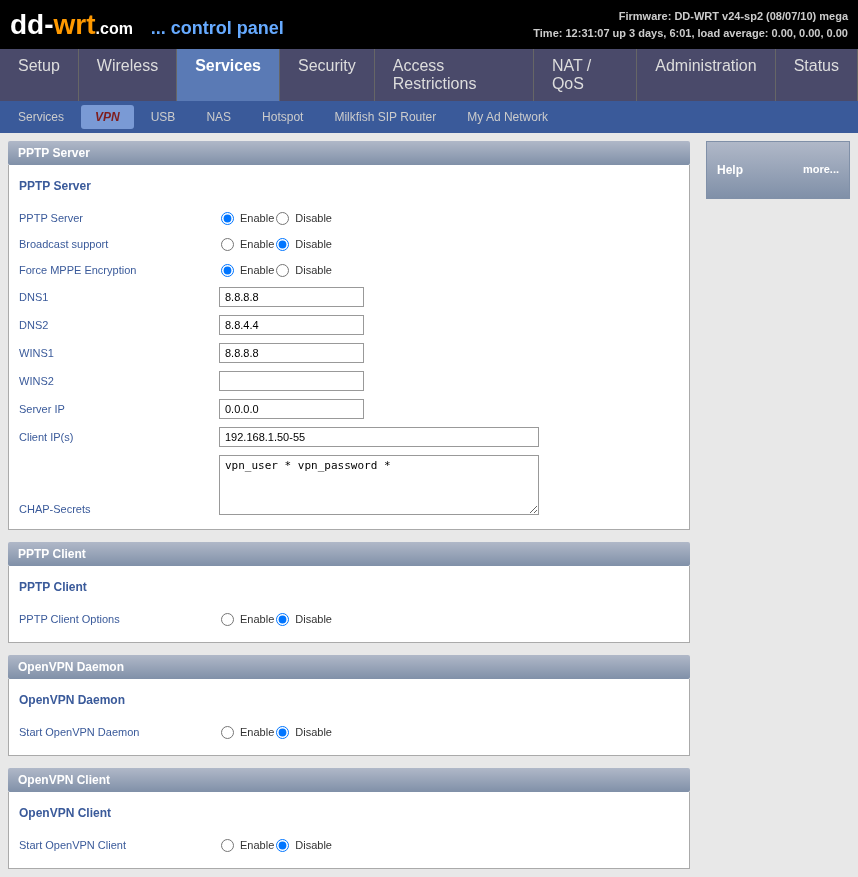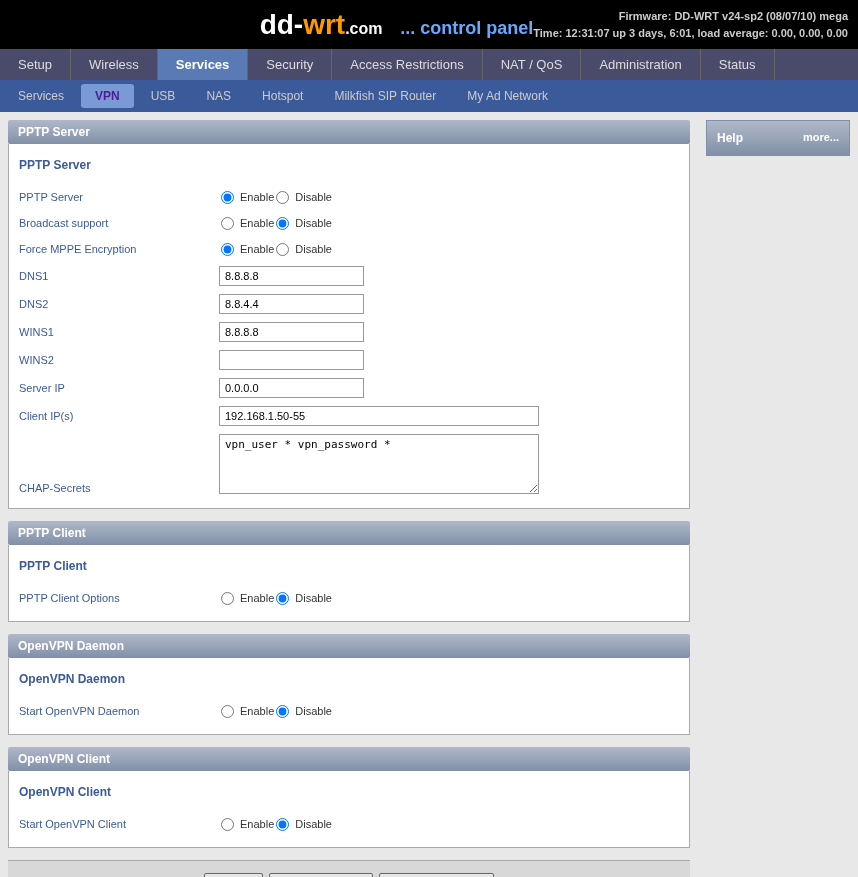--- a/index.html
+++ b/index.html
@@ -1,35 +1,35 @@
 <!DOCTYPE html>
 <html><head>
   <meta charset="utf-8">
   <style>
     * { margin: 0; padding: 0; box-sizing: border-box; }
     body { background: #000; font-family: Arial, Helvetica, sans-serif; font-size: 12px; color: #333; width: 858px; }
 
     
-    #header { background: #000; padding: 8px 10px; display: flex; justify-content: flex-end; align-items: center; }
+    #header { background: #000; padding: 8px 10px; display: flex; justify-content: space-between; align-items: center; }
     #logo { color: #fff; font-size: 28px; font-weight: bold; }
     #logo span.dd { color: #fff; }
     #logo span.wrt { color: #f90; }
     #logo span.com { color: #fff; font-size: 16px; }
     #logo span.cp { color: #6af; font-size: 18px; margin-left: 10px; }
     #header-info { color: #ccc; font-size: 11px; text-align: right; line-height: 1.5; font-weight: bold; }
 
     
     #main-nav { background: #4a4a6a; display: flex; }
-    #main-nav .nav-item { color: #ddd; padding: 8px 18px; cursor: pointer; font-size: 13px; border-right: 1px solid #666; }
+    #main-nav .nav-item { color: #ddd; padding: 8px 18px; cursor: pointer; font-size: 16px; border-right: 1px solid #666; }
     #main-nav .nav-item.active { background: #5a7ab5; color: #fff; font-weight: bold; }
 
     
     #sub-nav { background: #3a5a9a; display: flex; padding: 4px 4px; gap: 3px; }
     #sub-nav .sub-item { color: #ccc; padding: 5px 14px; cursor: pointer; font-size: 12px; border-radius: 3px; }
-    #sub-nav .sub-item.active { background: #7a9ad5; color: #4c1d95; font-weight: bold; }
+    #sub-nav .sub-item.active { background: #7a9ad5; color: #7f1d1d; font-weight: bold; font-style: italic; }
 
     
     #content { display: flex; background: #e8e8e8; }
     #main-content { flex: 1; padding: 8px; }
     #sidebar { width: 160px; padding: 8px; }
 
     
     .section-header { background: linear-gradient(to bottom, #b0b8c8, #8090a8); color: #fff; padding: 5px 10px; font-size: 12px; font-weight: bold; border-radius: 2px; margin-bottom: 0; }
     .section-body { background: #fff; border: 1px solid #aaa; border-top: none; padding: 10px; margin-bottom: 8px; }
 
@@ -42,21 +42,21 @@
     input[type="text"] { border: 1px solid #999; padding: 2px 5px; font-size: 11px; height: 20px; }
     input[type="text"].small { width: 145px; }
     input[type="text"].medium { width: 320px; }
     textarea { border: 1px solid #999; padding: 3px 5px; font-size: 11px; width: 320px; height: 60px; resize: vertical; }
 
     .radio-group { display: flex; align-items: center; gap: 4px; }
     .radio-group label { font-size: 11px; color: #333; }
 
     
     .help-box { background: #d0d8e8; border: 1px solid #8090a8; }
-    .help-header { background: linear-gradient(to bottom, #b0b8c8, #8090a8); color: #fff; padding: 10px 10px; display: flex; justify-content: space-between; font-size: 12px; font-weight: bold; }
+    .help-header { background: linear-gradient(to bottom, #b0b8c8, #8090a8); color: #fff; padding: 21px 10px; display: flex; justify-content: space-between; font-size: 12px; font-weight: bold; }
     .help-more { color: #fff; font-size: 11px; }
 
     
     #bottom-bar { background: #d8d8d8; border-top: 1px solid #aaa; padding: 12px; display: flex; justify-content: center; gap: 6px; margin-top: 4px; }
     .btn { padding: 4px 16px; font-size: 11px; cursor: pointer; border: 1px solid #666; border-radius: 2px; }
     .btn-save { background: linear-gradient(to bottom, #e8e8e8, #c8c8c8); color: #333; }
     .btn-apply { background: linear-gradient(to bottom, #e8e8e8, #c8c8c8); color: #333; }
     .btn-cancel { background: linear-gradient(to bottom, #e8e8e8, #c8c8c8); color: #333; }
     .section-wrap { margin-bottom: 12px; }
 

